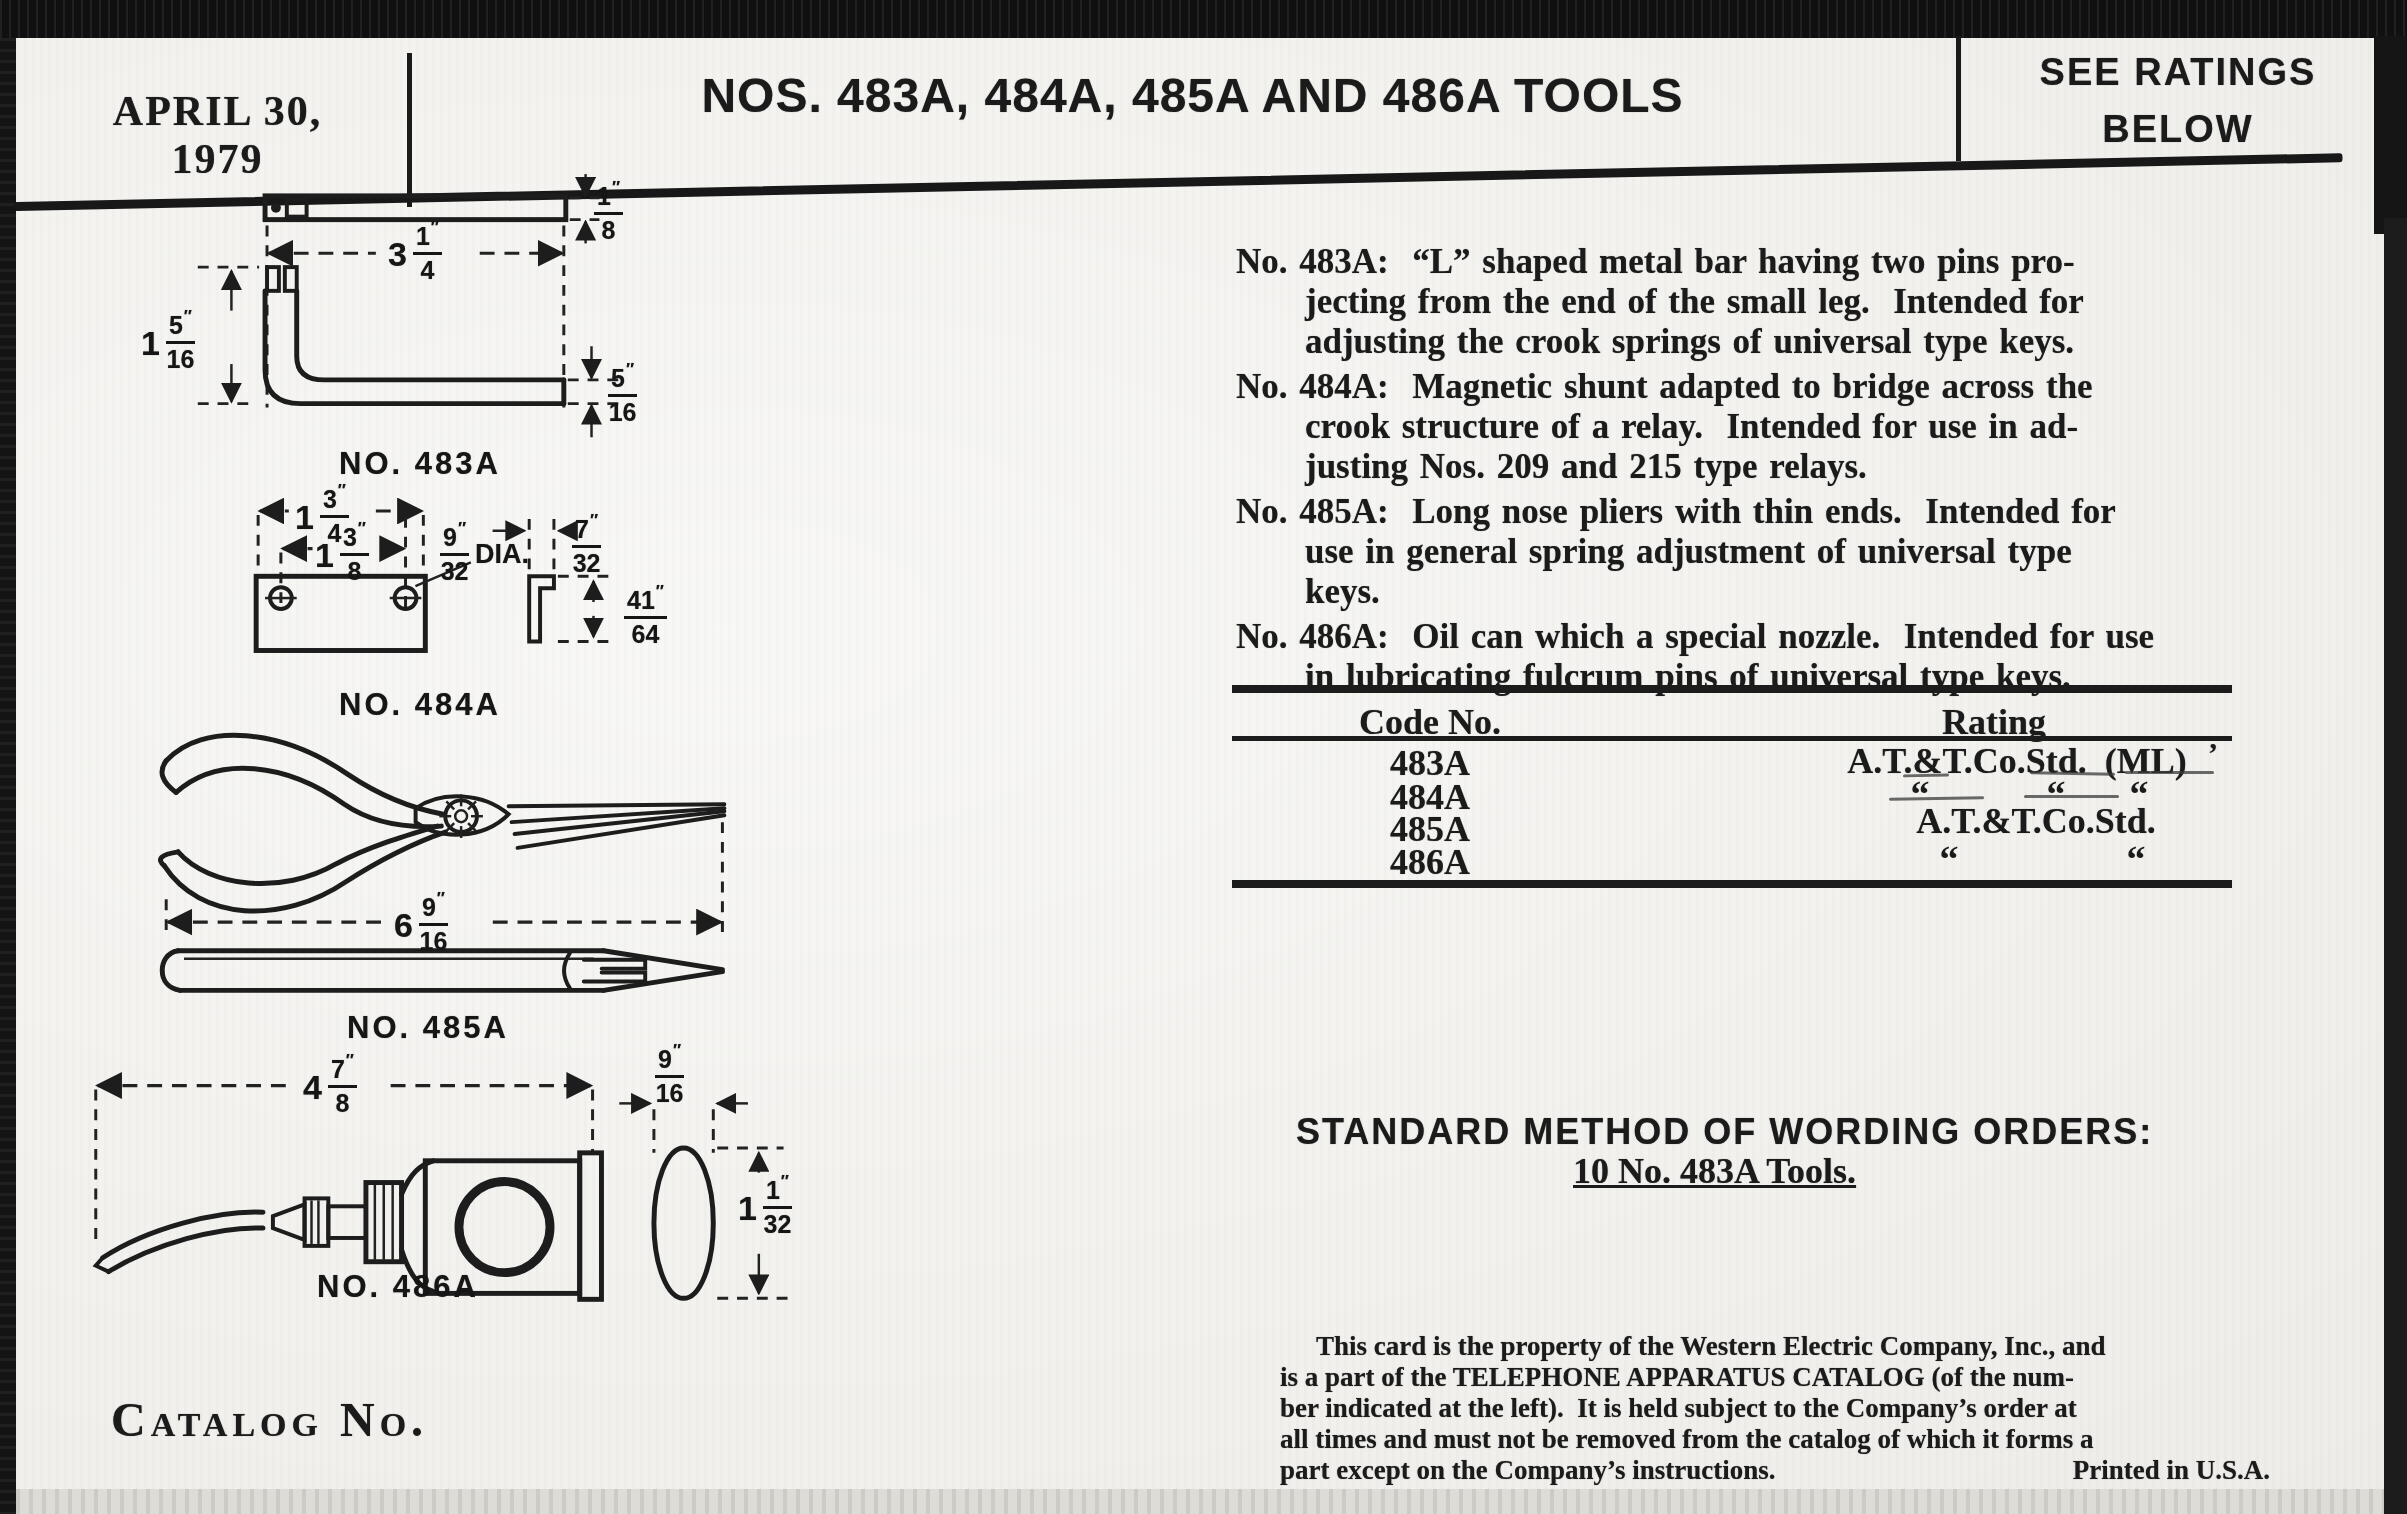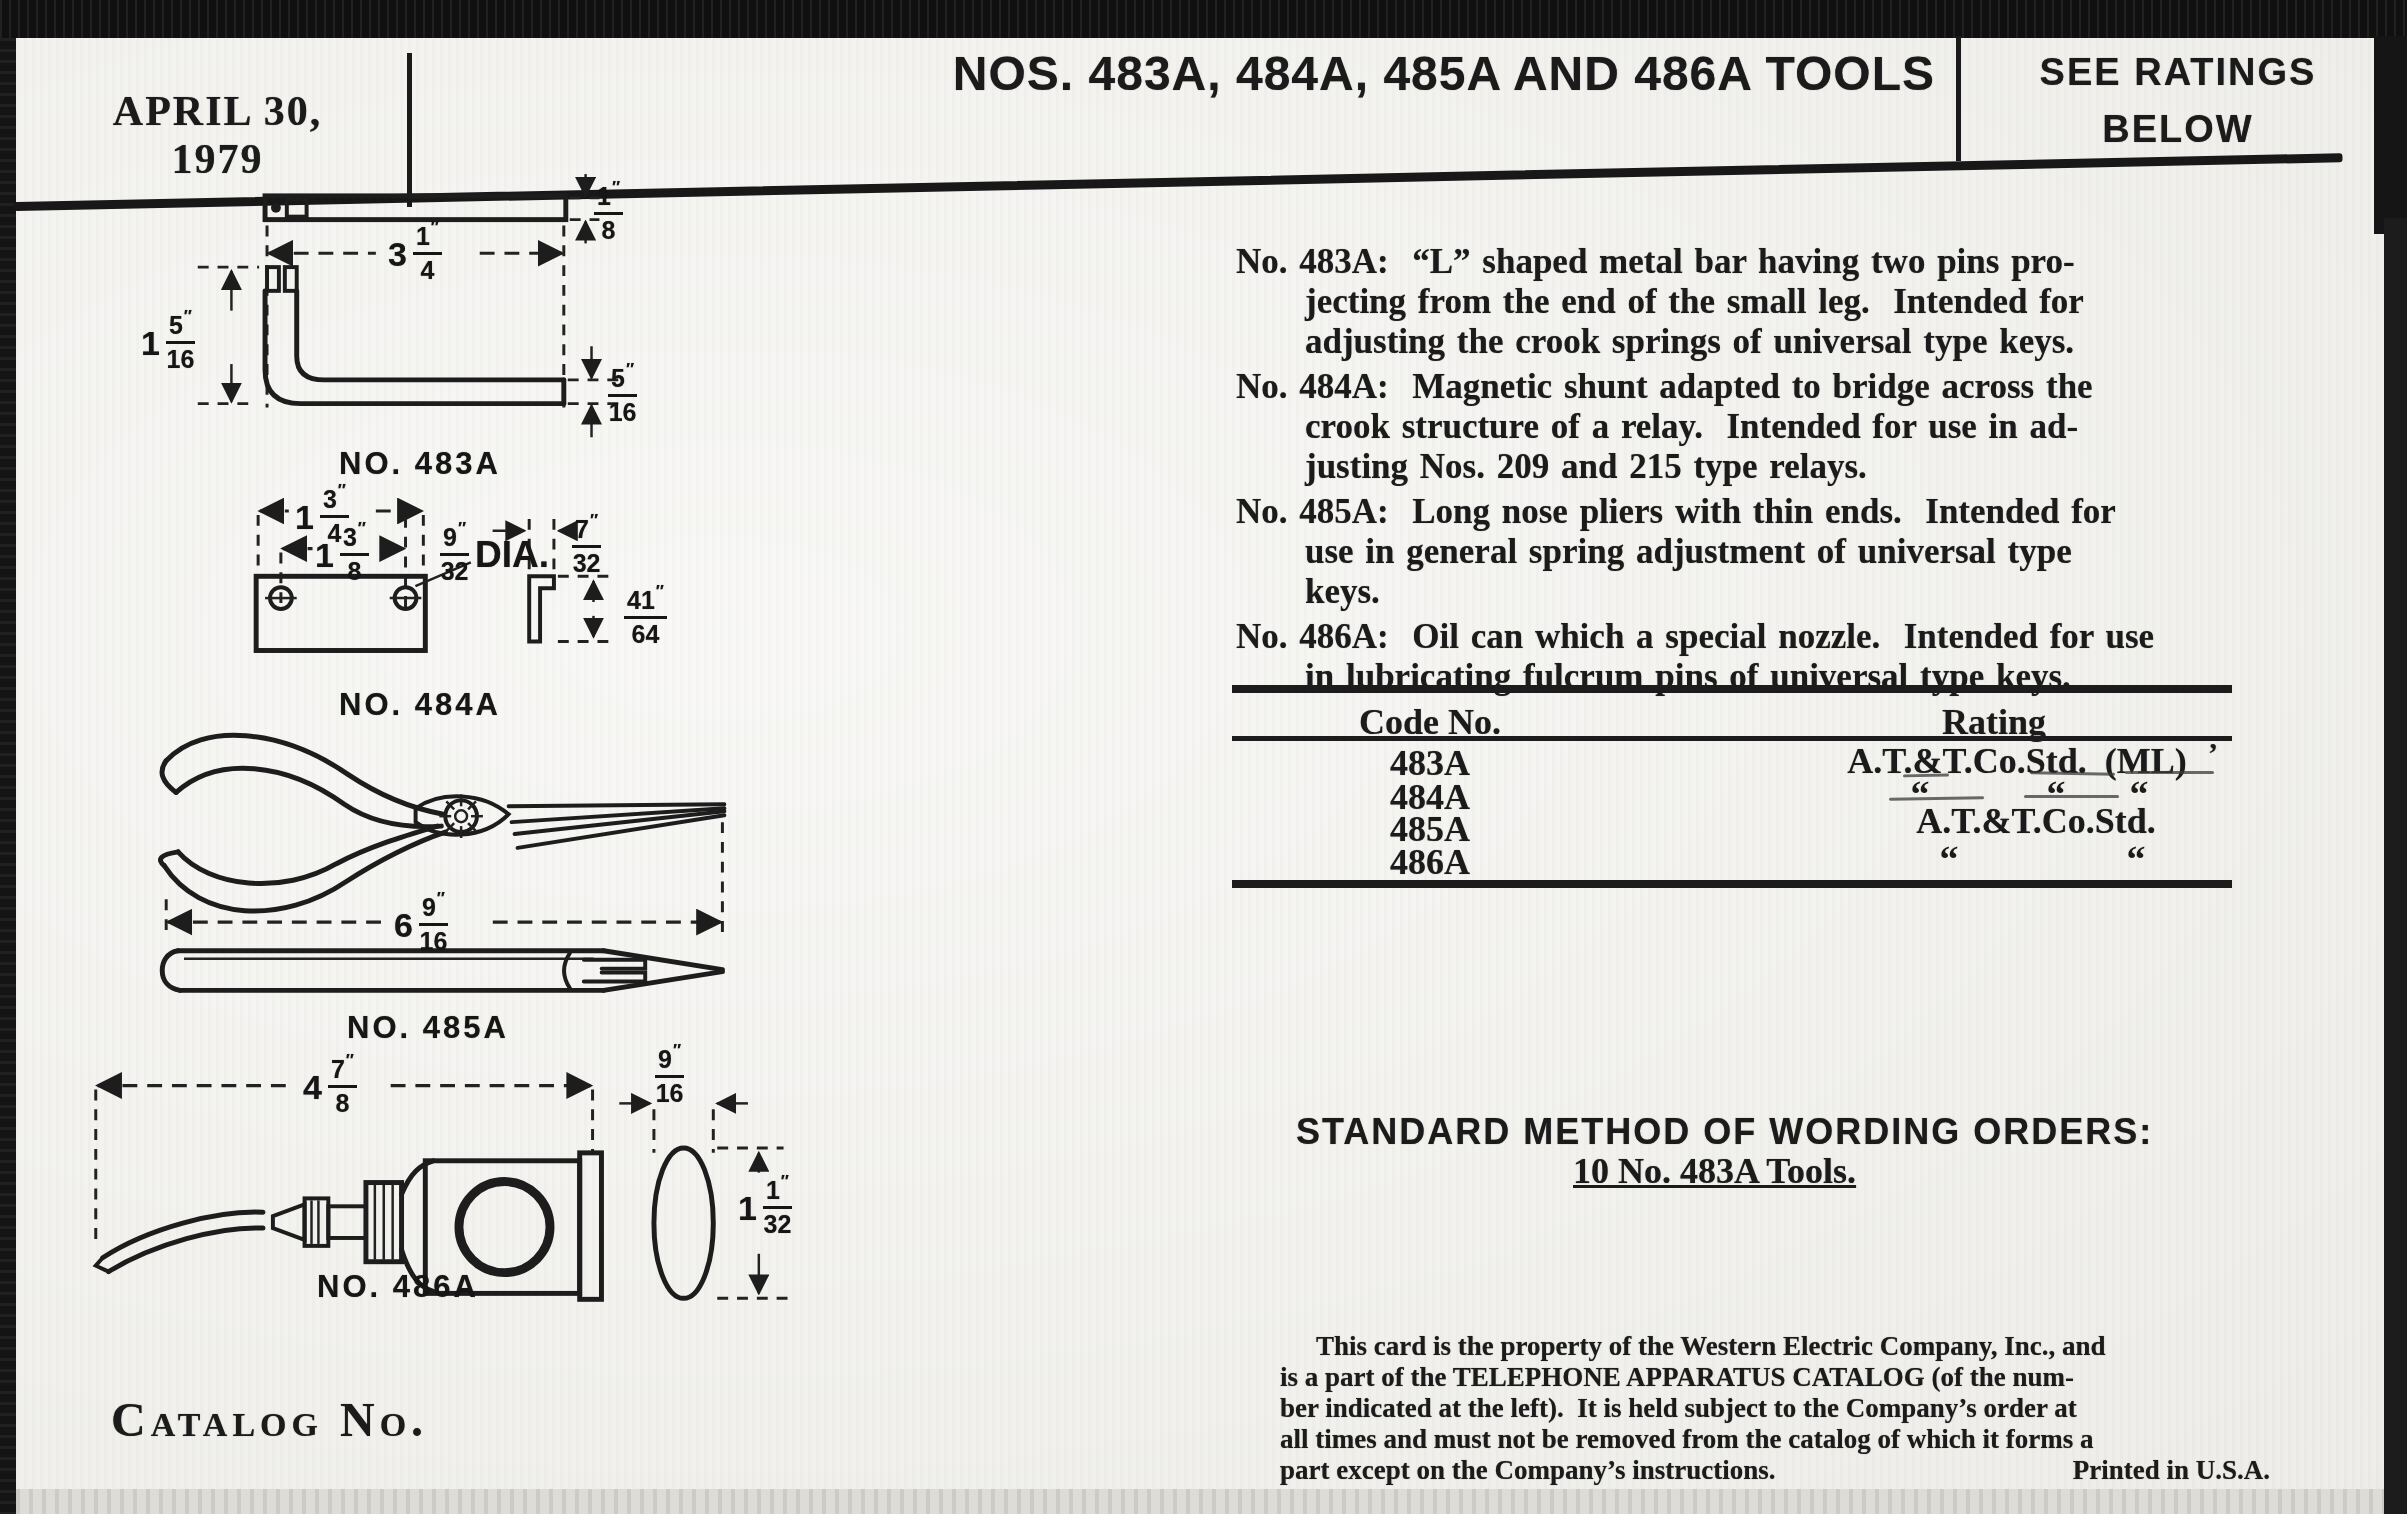--- a/index.html
+++ b/index.html
@@ -15,21 +15,21 @@
   .right-strip{left:2384px;top:218px;width:24px;height:1297px;background:#1c1c1c;}
   .paper{left:16px;top:38px;width:2368px;height:1477px;background:#f2f1ed;
     background-image:
       repeating-linear-gradient(90deg,rgba(0,0,0,.015) 0 3px,rgba(255,255,255,0) 3px 8px),
       radial-gradient(ellipse at 30% 40%,rgba(255,255,255,.5),rgba(0,0,0,.02));}
   .bottom-band{left:16px;top:1489px;width:2368px;height:26px;background:#dcdad5;
     background-image:repeating-linear-gradient(90deg,rgba(0,0,0,.07) 0 4px,rgba(255,255,255,.05) 4px 13px);}
   
   .doc-date{left:69px;top:87px;width:297px;text-align:center;font-weight:bold;font-size:42px;
     letter-spacing:2px;font-family:"Liberation Serif",serif;text-shadow:0 0 1px rgba(0,0,0,.55);}
-  .doc-title{left:450px;top:46px;width:1485px;text-align:right;font-weight:bold;font-size:48px;
+  .doc-title{left:450px;top:68px;width:1485px;text-align:center;font-weight:bold;font-size:48px;
     font-family:"Liberation Sans",sans-serif;letter-spacing:1px;text-shadow:0 0 1px rgba(0,0,0,.5);}
   .vrule{width:5px;background:#1a1a1a;}
   .v1{left:407px;top:53px;height:154px;}
   .v2{left:1956px;top:36px;height:125px;}
   .ratings-note{left:1965px;top:44px;width:426px;text-align:center;font-weight:bold;font-size:38px;
     font-family:"Liberation Sans",sans-serif;letter-spacing:2px;line-height:57px;
     text-shadow:0 0 1px rgba(0,0,0,.5);}
   .hrule{left:14px;top:202px;width:2329px;height:9px;background:#181818;
     transform:rotate(-1.2deg);transform-origin:left center;border-radius:3px;}
   
@@ -76,21 +76,21 @@
     font-size:31px;letter-spacing:3px;color:#161616;text-align:left;width:198px;
     text-shadow:0 0 1px rgba(0,0,0,.5);}
   .dim{position:absolute;display:flex;align-items:center;gap:6px;color:#161616;
     font-family:"Liberation Sans",sans-serif;font-weight:bold;text-shadow:0 0 1px rgba(0,0,0,.45);}
   .dim .whole{font-size:34px;line-height:1;}
   .frac{display:inline-flex;flex-direction:column;align-items:center;line-height:1;}
   .frac .top{display:flex;align-items:flex-start;border-bottom:3px solid #161616;padding:0 3px 3px;}
   .frac .n{font-size:25px;line-height:1;}
   .frac .unit{font-size:17px;line-height:1;margin-left:1px;transform:translateY(-5px);}
   .frac .d{font-size:25px;line-height:1;padding-top:3px;}
-  .dim .note{font-size:37px;}
+  .dim .note{font-size:27px;}
 </style>
 </head>
 <body>
 
 <div id="stage">
 
   <div class="abs paper"></div>
   <div class="abs top-bar"></div>
   <div class="abs left-strip"></div>
   <div class="abs right-chunk"></div>

